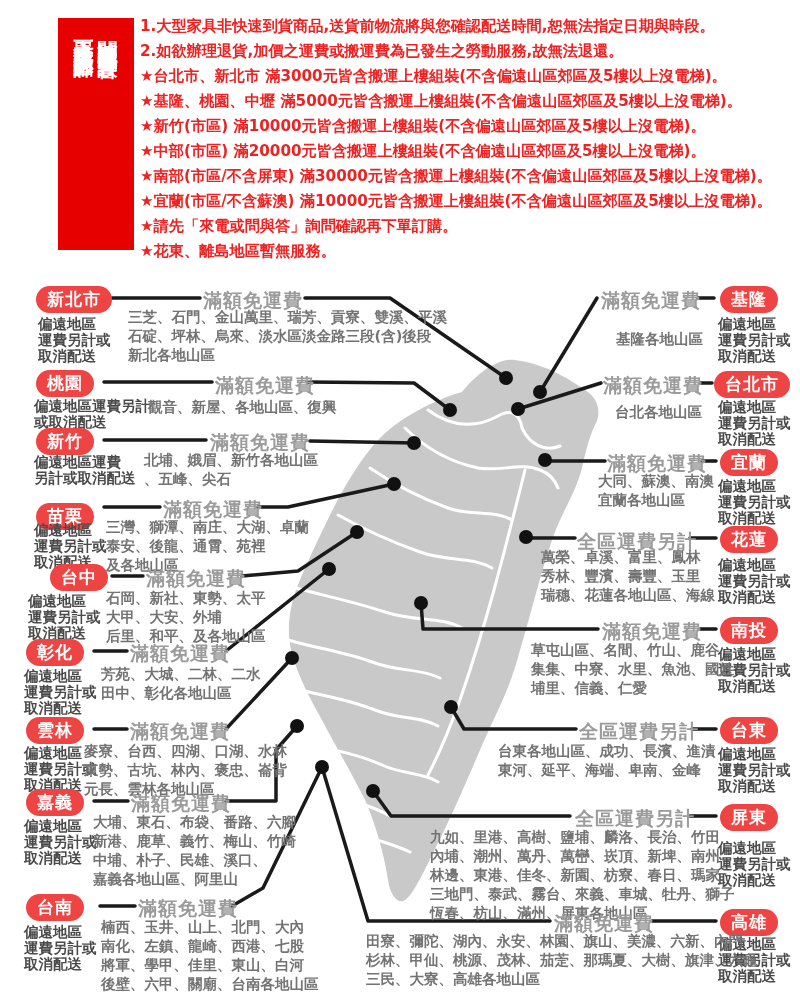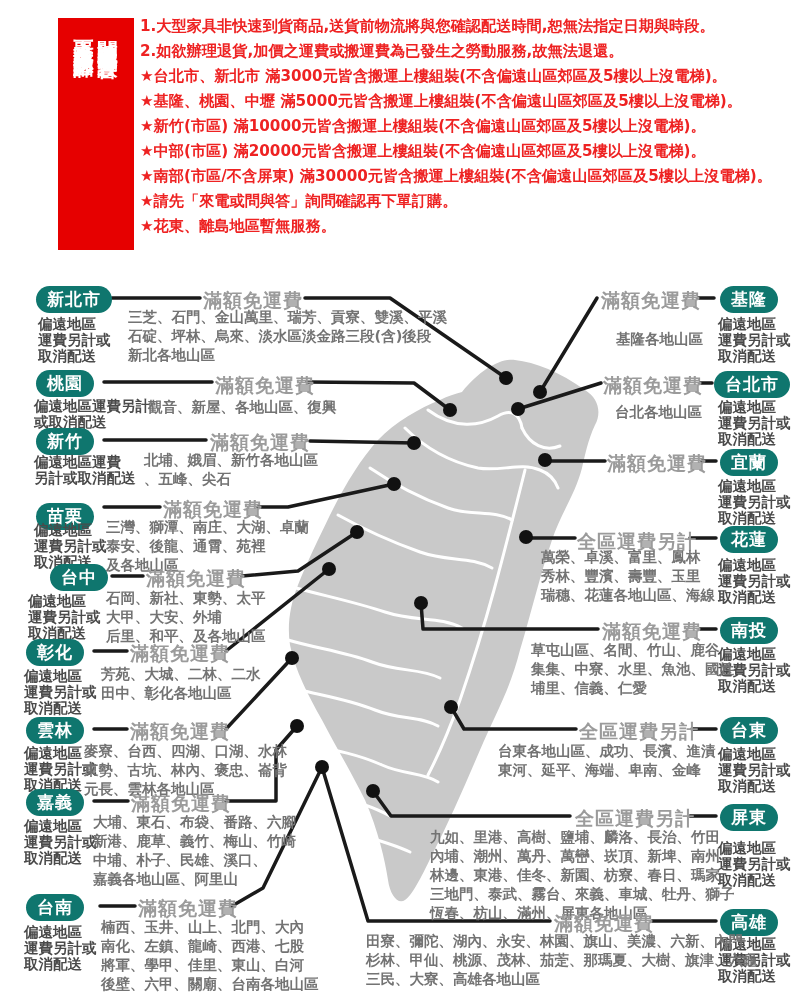--- a/index.html
+++ b/index.html
@@ -8,21 +8,21 @@
   
   .side-box{position:absolute;left:58px;top:18px;width:76px;height:232px;background:#e60000;
             display:flex;flex-direction:row;justify-content:center;gap:4px;padding:6px 0;box-sizing:border-box;}
   .v-col{writing-mode:vertical-rl;text-orientation:upright;color:#fff;font-weight:bold;
          font-size:20px;letter-spacing:2px;line-height:1.0;height:220px;}
   .notice-lines{position:absolute;left:140px;top:14px;width:660px;}
   .nline{color:#ee2222;font-weight:bold;font-size:15.2px;line-height:25px;white-space:nowrap;letter-spacing:0px;}
   
   svg.mapsvg{position:absolute;left:0;top:0;z-index:1;}
   #regions{position:absolute;left:0;top:0;width:800px;height:1000px;z-index:2;pointer-events:none;}
-  .pill{position:absolute;background:#0f766e;color:#fff;font-weight:bold;font-size:17px;
+  .pill{position:absolute;background:#ef4444;color:#fff;font-weight:bold;font-size:17px;
         padding:2px 11px;border-radius:14px;white-space:nowrap;letter-spacing:1px;}
   .rheader{position:absolute;color:#9b9b9b;font-weight:bold;font-size:19px;white-space:nowrap;letter-spacing:1px;}
   .rnote{position:absolute;color:#4a4a4a;font-weight:bold;font-size:14.5px;line-height:16px;white-space:nowrap;}
   .rareas{position:absolute;color:#737373;font-weight:600;font-size:14.5px;line-height:19px;white-space:nowrap;}
 </style>
 </head>
 <body>
 
 <div class="page">
 
@@ -31,20 +31,21 @@
     <div class="v-col">閱讀避免造成雙方誤會</div>
   </div>
   <div class="notice-lines" id="notice-lines">
       <div class="nline">1.大型家具非快速到貨商品,送貨前物流將與您確認配送時間,恕無法指定日期與時段。</div>
       <div class="nline">2.如欲辦理退貨,加價之運費或搬運費為已發生之勞動服務,故無法退還。</div>
       <div class="nline">★台北市、新北市 滿3000元皆含搬運上樓組裝(不含偏遠山區郊區及5樓以上沒電梯)。</div>
       <div class="nline">★基隆、桃園、中壢 滿5000元皆含搬運上樓組裝(不含偏遠山區郊區及5樓以上沒電梯)。</div>
       <div class="nline">★新竹(市區) 滿10000元皆含搬運上樓組裝(不含偏遠山區郊區及5樓以上沒電梯)。</div>
       <div class="nline">★中部(市區) 滿20000元皆含搬運上樓組裝(不含偏遠山區郊區及5樓以上沒電梯)。</div>
       <div class="nline">★南部(市區/不含屏東) 滿30000元皆含搬運上樓組裝(不含偏遠山區郊區及5樓以上沒電梯)。</div>
+      <div class="nline">★宜蘭(市區/不含蘇澳) 滿10000元皆含搬運上樓組裝(不含偏遠山區郊區及5樓以上沒電梯)。</div>
       <div class="nline">★請先「來電或問與答」詢問確認再下單訂購。</div>
       <div class="nline">★花東、離島地區暫無服務。</div>
     </div>
 
   <svg class="mapsvg" width="800" height="1000" viewBox="0 0 800 1000">
 
     <path fill="#c9c9c9" stroke="none" d="
       M 462,392
       C 480,370 500,358 515,360
       C 535,362 560,372 585,390
@@ -245,20 +246,24 @@
       <div class="rareas" style="left: 615px; top: 403px;">
         <div>台北各地山區</div>
       </div>
       <div class="pill" style="left: 720px; top: 449px;">宜蘭</div>
       <div class="rheader" style="left: 607px; top: 451px;">滿額免運費</div>
       <div class="rnote" style="left: 718px; top: 478px;">
         <div>偏遠地區</div>
         <div>運費另計或</div>
         <div>取消配送</div>
       </div>
+      <div class="rareas" style="left: 598px; top: 472px;">
+        <div>大同、蘇澳、南澳</div>
+        <div>宜蘭各地山區</div>
+      </div>
       <div class="pill" style="left: 720px; top: 526px;">花蓮</div>
       <div class="rheader" style="left: 577px; top: 529px;">全區運費另計</div>
       <div class="rnote" style="left: 718px; top: 557px;">
         <div>偏遠地區</div>
         <div>運費另計或</div>
         <div>取消配送</div>
       </div>
       <div class="rareas" style="left: 541px; top: 548px;">
         <div>萬榮、卓溪、富里、鳳林</div>
         <div>秀林、豐濱、壽豐、玉里</div>

